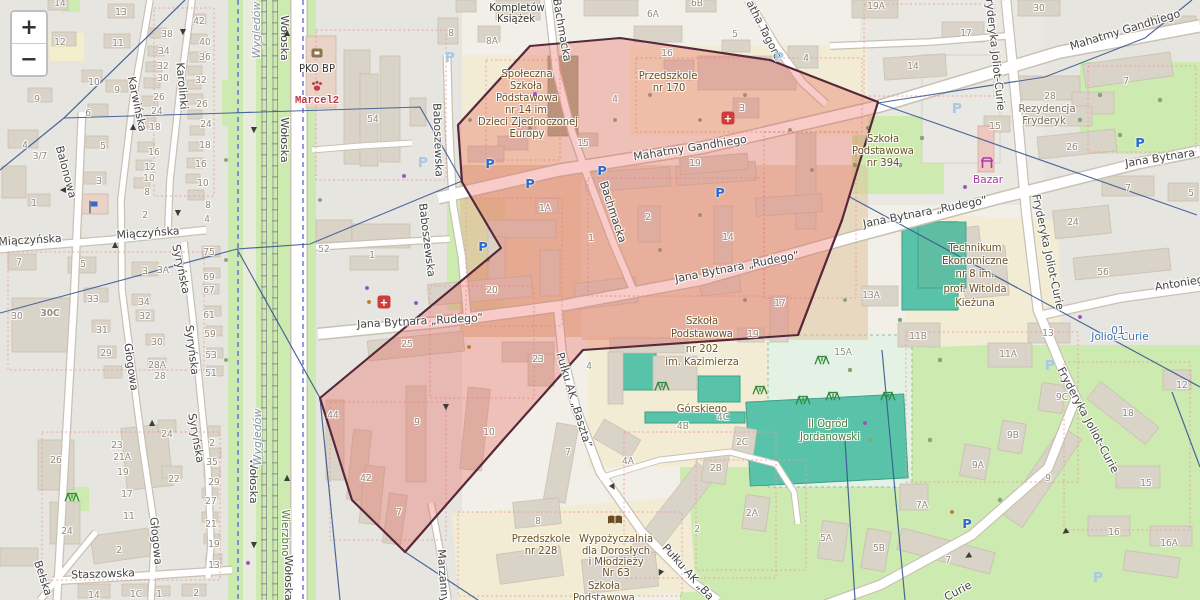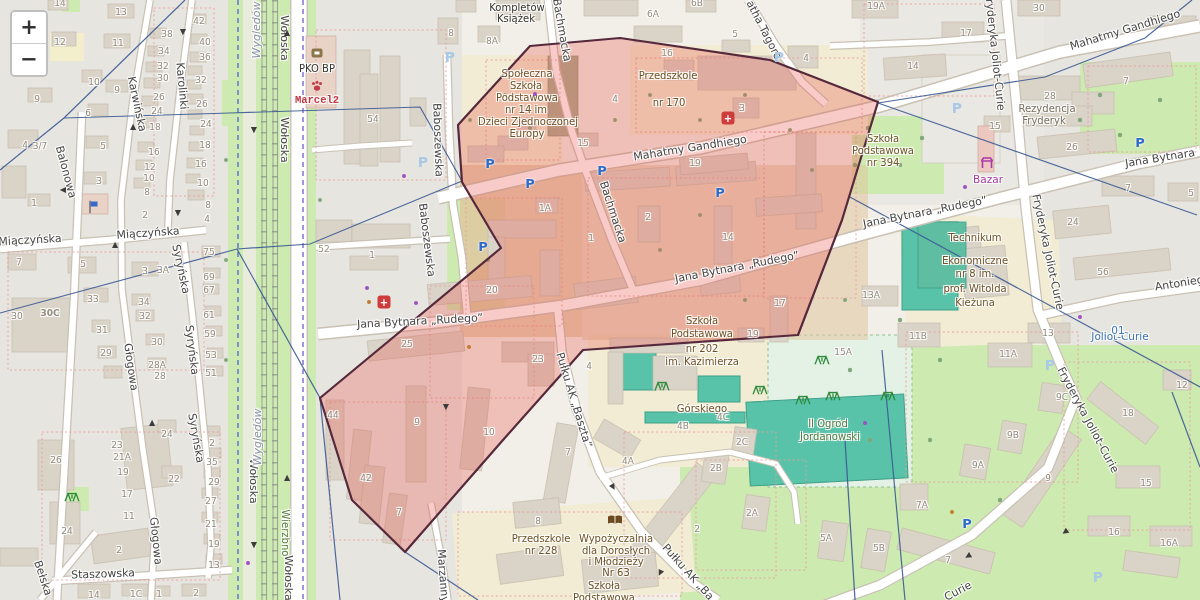--- a/index.html
+++ b/index.html
@@ -429,27 +429,27 @@
       <span class="lbl street" style="left: 764px; top: 30px; transform: translate(-50%, -50%) rotate(63deg);">atha Tagore</span>
       <span class="lbl poi-k" style="left: 517px; top: 7px;">Kompletów</span>
       <span class="lbl poi-k" style="left: 516px; top: 18px;">Książek</span>
       <span class="lbl poi-p" style="left: 527px; top: 73px;">Społeczna</span>
       <span class="lbl poi-p" style="left: 526px; top: 85px;">Szkoła</span>
       <span class="lbl poi-p" style="left: 527px; top: 97px;">Podstawowa</span>
       <span class="lbl poi-p" style="left: 526px; top: 109px;">nr 14 im</span>
       <span class="lbl poi-p" style="left: 528px; top: 121px;">Dzieci Zjednoczonej</span>
       <span class="lbl poi-p" style="left: 527px; top: 133px;">Europy</span>
       <span class="lbl poi-p" style="left: 668px; top: 75px;">Przedszkole</span>
-      <span class="lbl poi-p" style="left: 669px; top: 87px; margin-top: 15px;">nr 170</span>
+      <span class="lbl poi-p" style="left: 669px; top: 87px;">nr 170</span>
       <span class="lbl poi-p" style="left: 883px; top: 138px;">Szkoła</span>
       <span class="lbl poi-p" style="left: 883px; top: 150px;">Podstawowa</span>
       <span class="lbl poi-p" style="left: 883px; top: 162px;">nr 394</span>
       <span class="lbl poi-gr" style="left: 1047px; top: 108px;">Rezydencja</span>
       <span class="lbl poi-gr" style="left: 1044px; top: 120px;">Fryderyk</span>
-      <span class="lbl poi-p" style="left: 975px; top: 237px; text-align: center;">Technikum</span>
+      <span class="lbl poi-p" style="left: 975px; top: 247px; text-align: center;">Technikum</span>
       <span class="lbl poi-p" style="left: 975px; top: 260px;">Ekonomiczne</span>
       <span class="lbl poi-p" style="left: 975px; top: 273px;">nr 8 im.</span>
       <span class="lbl poi-p" style="left: 975px; top: 288px;">prof. Witolda</span>
       <span class="lbl poi-p" style="left: 975px; top: 302px;">Kieżuna</span>
       <span class="lbl poi-p" style="left: 702px; top: 320px;">Szkoła</span>
       <span class="lbl poi-p" style="left: 702px; top: 333px;">Podstawowa</span>
       <span class="lbl poi-p" style="left: 702px; top: 348px;">nr 202</span>
       <span class="lbl poi-p" style="left: 702px; top: 361px;">im. Kazimierza</span>
       <span class="lbl poi-p" style="left: 702px; top: 376px; margin-top: 32px;">Górskiego</span>
       <span class="lbl poi-g" style="left: 828px; top: 423px;">II Ogród</span>
@@ -474,21 +474,21 @@
       <span class="lbl num" style="left: 121px; top: 12px;">13</span>
       <span class="lbl num" style="left: 60px; top: 42px;">12</span>
       <span class="lbl num" style="left: 118px; top: 43px;">11</span>
       <span class="lbl num" style="left: 94px; top: 82px;">10</span>
       <span class="lbl num" style="left: 117px; top: 90px;">9</span>
       <span class="lbl num" style="left: 37px; top: 99px;">9</span>
       <span class="lbl num" style="left: 88px; top: 113px;">6</span>
       <span class="lbl num" style="left: 103px; top: 146px;">5</span>
       <span class="lbl num" style="left: 99px; top: 181px;">3</span>
       <span class="lbl num" style="left: 25px; top: 145px;">4</span>
-      <span class="lbl num" style="left: 40px; top: 146px;">3/7</span>
+      <span class="lbl num" style="left: 40px; top: 156px;">3/7</span>
       <span class="lbl num" style="left: 34px; top: 203px;">1</span>
       <span class="lbl num" style="left: 145px; top: 215px;">2</span>
       <span class="lbl num" style="left: 208px; top: 205px;">8</span>
       <span class="lbl num" style="left: 207px; top: 219px;">4</span>
       <span class="lbl num" style="left: 167px; top: 34px;">38</span>
       <span class="lbl num" style="left: 164px; top: 51px;">34</span>
       <span class="lbl num" style="left: 163px; top: 66px;">32</span>
       <span class="lbl num" style="left: 163px; top: 78px;">30</span>
       <span class="lbl num" style="left: 159px; top: 97px;">26</span>
       <span class="lbl num" style="left: 157px; top: 111px;">24</span>

